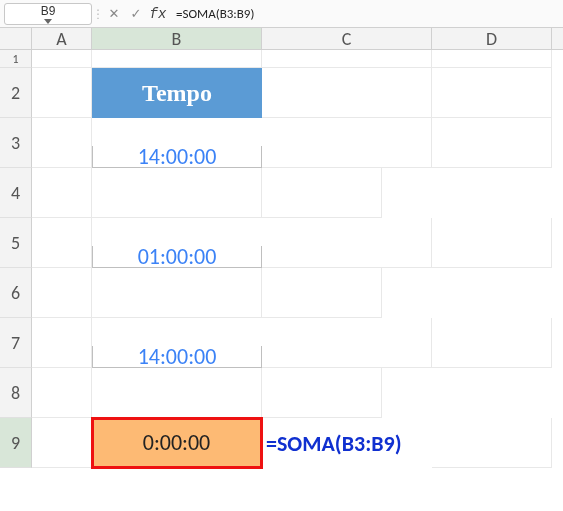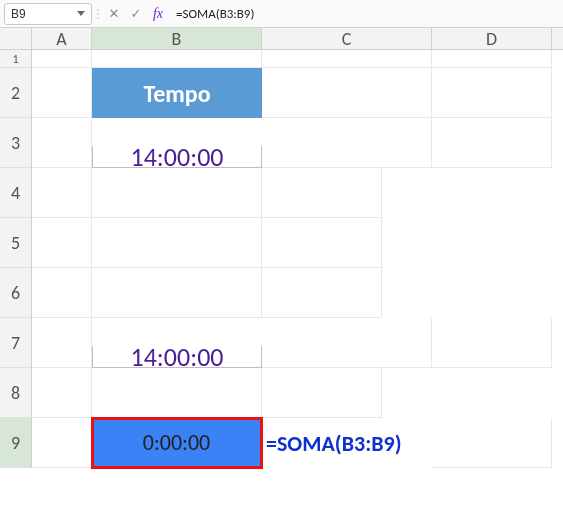--- a/index.html
+++ b/index.html
@@ -27,29 +27,30 @@
     display: flex;
     align-items: center;
     width: 88px;
     height: 22px;
     background: #fff;
     border: 1px solid #c8c8c8;
     border-radius: 3px;
     padding: 0 6px;
     justify-content: space-between;
     font-size: 12px;
+    flex-direction: column;
   }
   .chev { width:0;height:0;border-left:4px solid transparent;border-right:4px solid transparent;border-top:5px solid #666; }
   .vsep { width:4px;height:18px;display:flex;align-items:center;justify-content:center;color:#bbb;font-size:12px; }
   .fbar-icons { display:flex; align-items:center; gap:2px; }
   .fbar-btn {
     width:20px; height:20px; display:flex; align-items:center; justify-content:center;
     font-size:13px; color:#888; border-radius:3px;
   }
-  .fbar-btn.fx { font-style:italic; font-family:Liberation Serif, serif; color:#6d28d9; font-size:14px; }
+  .fbar-btn.fx { font-style:italic; font-family:Liberation Mono, monospace; color:#404040; font-size:14px; }
   .formula-input {
     flex:1; height:22px; display:flex; align-items:center; padding:0 4px;
     font-family: Calibri, Arial, sans-serif; font-size:13px; color:#222;
   }
   
   .grid { position:relative; }
   .colheaders {
     display:flex; height:22px; border-bottom:1px solid #d0d0d0; background:#f3f3f3;
   }
   .corner { width:32px; border-right:1px solid #d0d0d0; background:#f3f3f3; }
@@ -72,31 +73,32 @@
   .cell {
     border-right:1px solid #e8e8e8; border-bottom:1px solid #e8e8e8;
     display:flex; align-items:center; justify-content:center;
     font-family: Calibri, Arial, sans-serif;
   }
   .cA{width:60px;} .cB{width:170px;} .cC{width:170px;} .cD{width:120px;}
   
   .thead-cell {
     background:#5b9bd5; color:#fff; font-weight:bold; font-size:24px;
     border:1px solid #5b9bd5;
+    font-family:Liberation Serif, serif;
   }
   .tbody-cell {
-    font-size:26px; color:#4c1d95;
+    font-size:22px; color:#3b82f6;
     border-left:1px solid #bfbfbf; border-right:1px solid #bfbfbf; border-bottom:1px solid #bfbfbf;
     background:#fff;
     margin-top:28px;
   }
   .result-cell {
     font-size:22px; color:#222;
     outline:3px solid #e11; outline-offset:-2px;
-    background:#3b82f6;
+    background:#fdba74;
   }
   .annot {
     font-family: Calibri, Arial, sans-serif;
     font-size:22px; font-weight:bold; color:#1030d0;
     justify-content:flex-start; padding-left:4px; white-space:nowrap;
     border:none;
   }
   .colh.sel { background:#d8e6d8; }
 </style>
 </head>
@@ -155,20 +157,21 @@
     <div class="row">
       <div class="rowh">4</div>
       <div class="cell cA"></div>
       <div class="cell cC"></div>
       <div class="cell cD"></div>
     </div>
 
     <div class="row">
       <div class="rowh">5</div>
       <div class="cell cA"></div>
+      <div class="cell cB tbody-cell">01:00:00</div>
       <div class="cell cC"></div>
       <div class="cell cD"></div>
     </div>
 
     <div class="row">
       <div class="rowh">6</div>
       <div class="cell cA"></div>
       <div class="cell cC"></div>
       <div class="cell cD"></div>
     </div>

